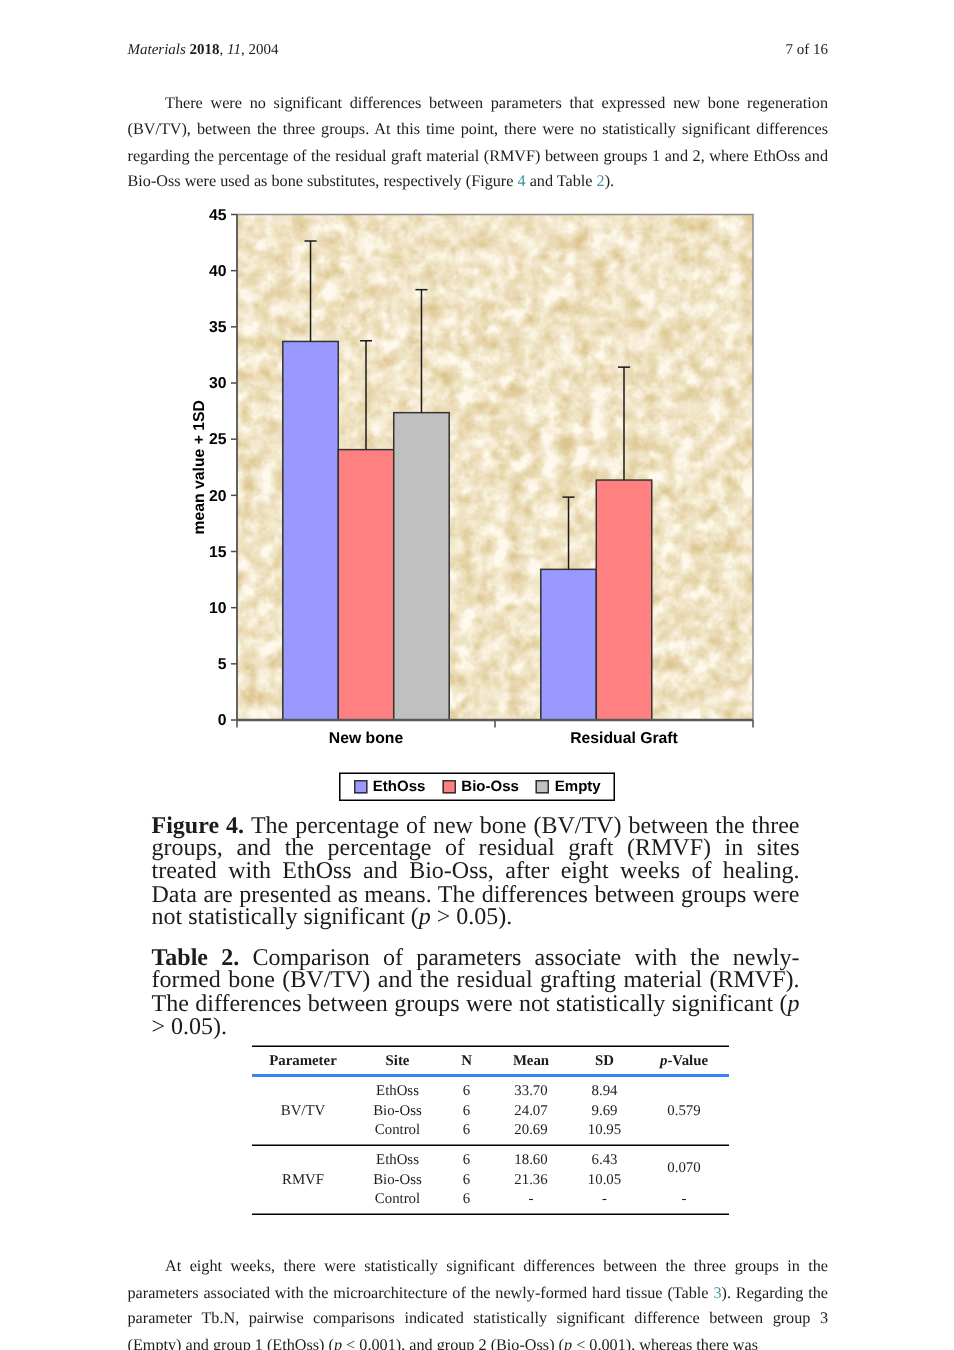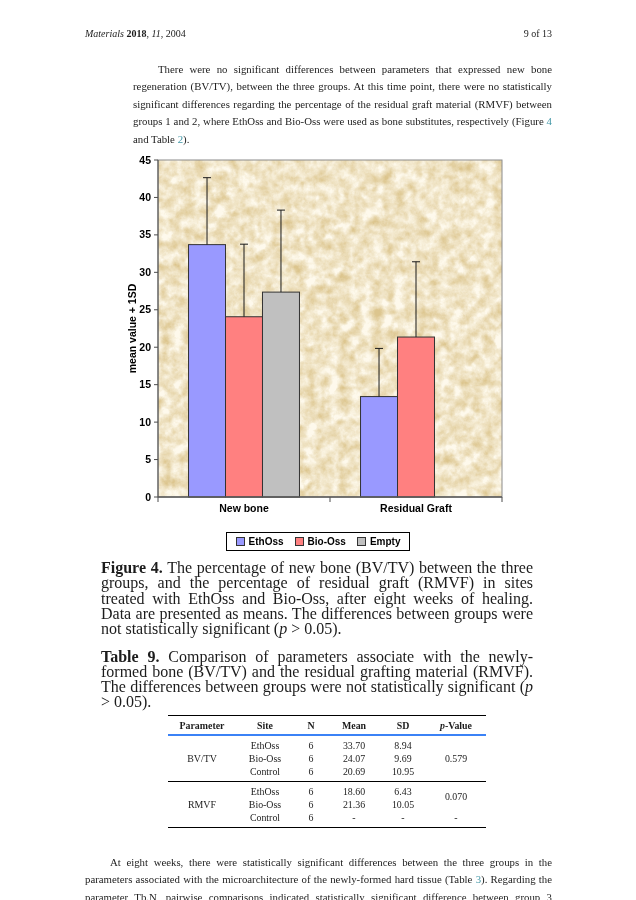--- a/index.html
+++ b/index.html
@@ -7,21 +7,21 @@
     width:636px;height:900px;box-sizing:border-box;position:relative;
     background:#ffffff;color:#1c1c1c;
     font-family:"Liberation Serif", serif;
     padding:27px 84px 0 85px;overflow:hidden;
   }
   .b{font-weight:bold;}
   .i{font-style:italic;}
   .link{color:#3f95a5;}
   .page-header{display:flex;justify-content:space-between;font-size:10px;line-height:13px;}
   .body-par{font-size:10.8px;line-height:17.4px;text-align:justify;margin:0;text-indent:25px;}
-  .par1{margin-top:21px;margin-left:48px;}
+  .par1{margin-top:21px;}
   .par2{margin-top:26px;}
   .fig{margin:0;}
   .chart-wrap{margin:3px 0 0 43px;width:380px;}
   #chart svg{display:block;}
   .chart-text{font-family:"Liberation Sans", sans-serif;}
   .legend{
     margin:13px auto 0;width:fit-content;border:1px solid #000;background:#fff;
     display:flex;align-items:center;gap:11px;padding:3px 9px;
     font-family:"Liberation Sans", sans-serif;font-size:10px;font-weight:700;color:#000;
   }
@@ -38,21 +38,21 @@
   table.t2 td.pad-bottom{padding-bottom:4px;}
   .w-param{width:68px}.w-site{width:58px}.w-n{width:34px}.w-mean{width:52px}.w-sd{width:46px}.w-p{width:60px}
 </style>
 </head>
 <body>
 
 <div class="page">
 
   <header class="page-header">
     <div><span class="i">Materials </span><span class="b">2018</span><span>, </span><span class="i">11</span><span>, 2004</span></div>
-    <div>9 of 13</div>
+    <div>7 of 16</div>
   </header>
 
   <p class="body-par par1"><span>There were no significant differences between parameters that expressed new bone regeneration (BV/TV), between the three groups. At this time point, there were no statistically significant differences regarding the percentage of the residual graft material (RMVF) between groups 1 and 2, where EthOss and Bio-Oss were used as bone substitutes, respectively (Figure </span><span class="link">4</span><span> and Table </span><span class="link">2</span><span>).</span></p>
 
   <figure class="fig">
     <div class="chart-wrap">
       <div id="chart">
           <svg width="380" height="368" viewBox="0 0 380 368" class="chart-text">
             <defs>
               <filter id="parch" x="0" y="0" width="100%" height="100%">
@@ -119,21 +119,21 @@
           </span>
           <span class="legend-item">
             <span class="legend-swatch" style="background: rgb(192, 192, 192);"></span>
             <span>Empty</span>
           </span>
         </div>
     </div>
     <figcaption class="caption-block"><span class="b">Figure 4. </span><span>The percentage of new bone (BV/TV) between the three groups, and the percentage of residual graft (RMVF) in sites treated with EthOss and Bio-Oss, after eight weeks of healing. Data are presented as means. The differences between groups were not statistically significant (</span><span class="i">p</span><span> &gt; 0.05).</span></figcaption>
   </figure>
 
-  <p class="caption-block table-caption"><span class="b">Table 9. </span><span>Comparison of parameters associate with the newly-formed bone (BV/TV) and the residual grafting material (RMVF). The differences between groups were not statistically significant (</span><span class="i">p</span><span> &gt; 0.05).</span></p>
+  <p class="caption-block table-caption"><span class="b">Table 2. </span><span>Comparison of parameters associate with the newly-formed bone (BV/TV) and the residual grafting material (RMVF). The differences between groups were not statistically significant (</span><span class="i">p</span><span> &gt; 0.05).</span></p>
 
   <table class="t2" id="t2">
       <thead>
         <tr>
           <th class="w-param"><span>Parameter</span></th>
           <th class="w-site"><span>Site</span></th>
           <th class="w-n"><span>N</span></th>
           <th class="w-mean"><span>Mean</span></th>
           <th class="w-sd"><span>SD</span></th>
           <th class="w-p"><span class="i">p</span><span>-Value</span></th>

